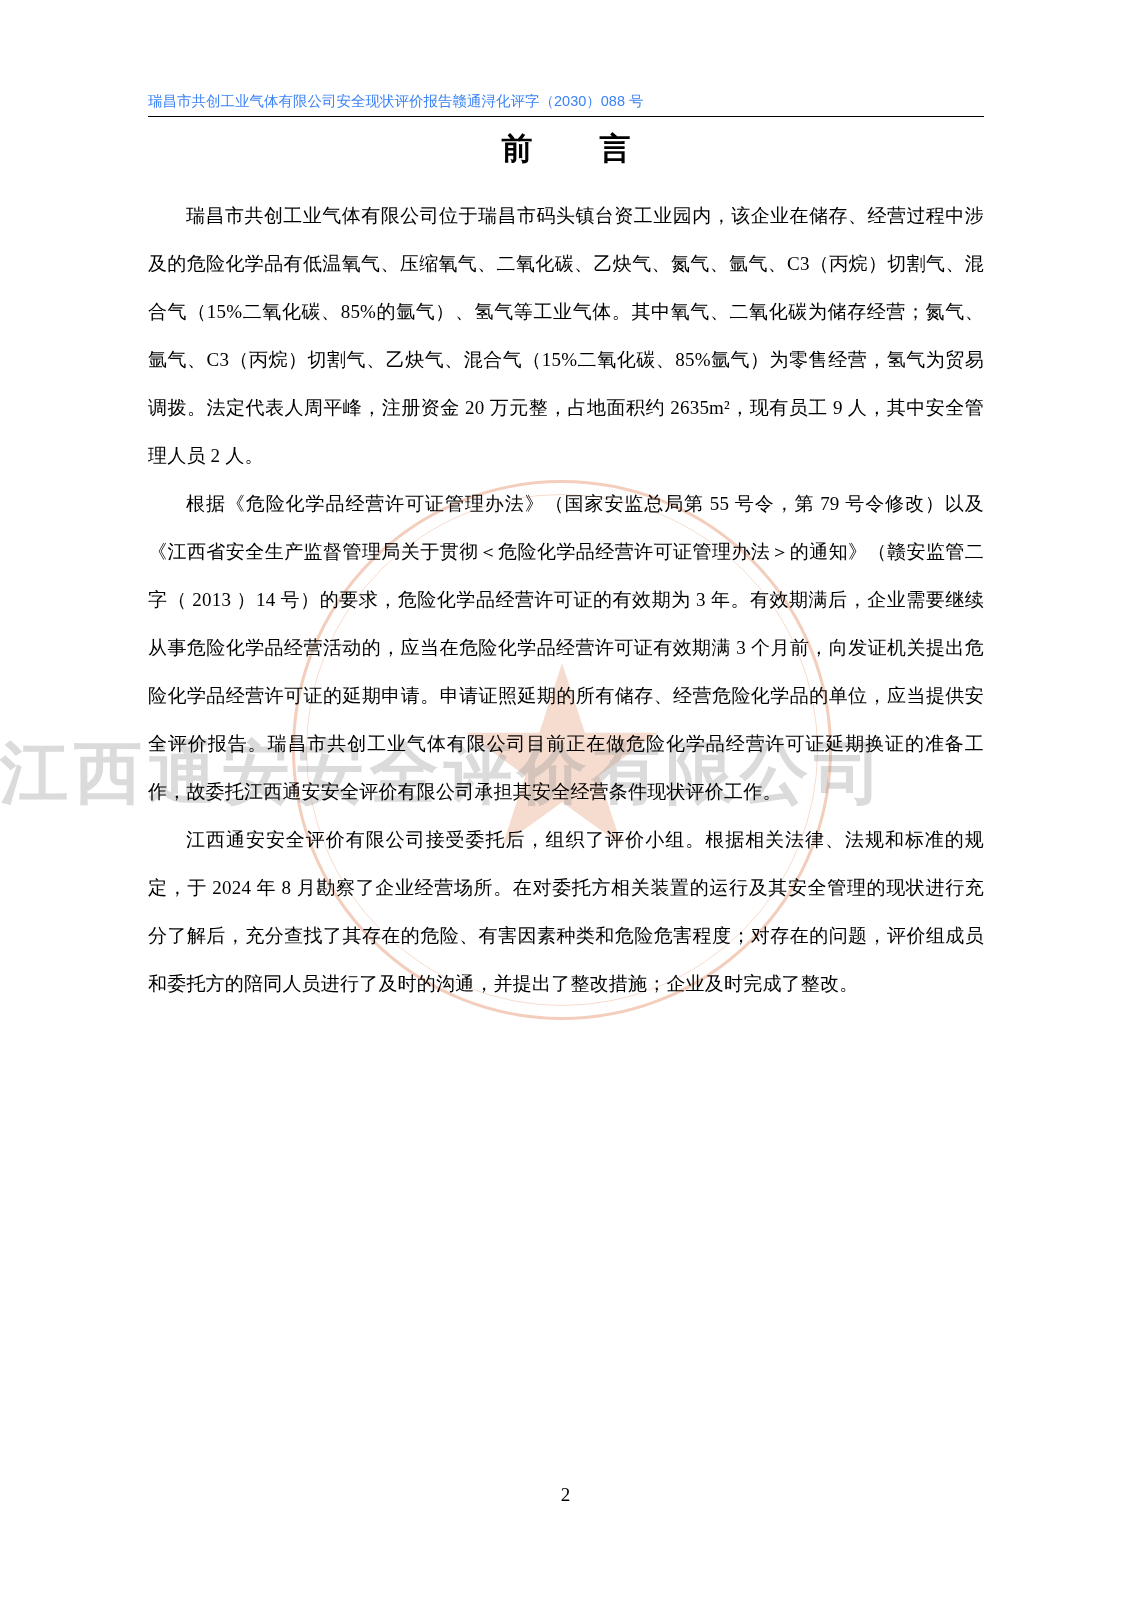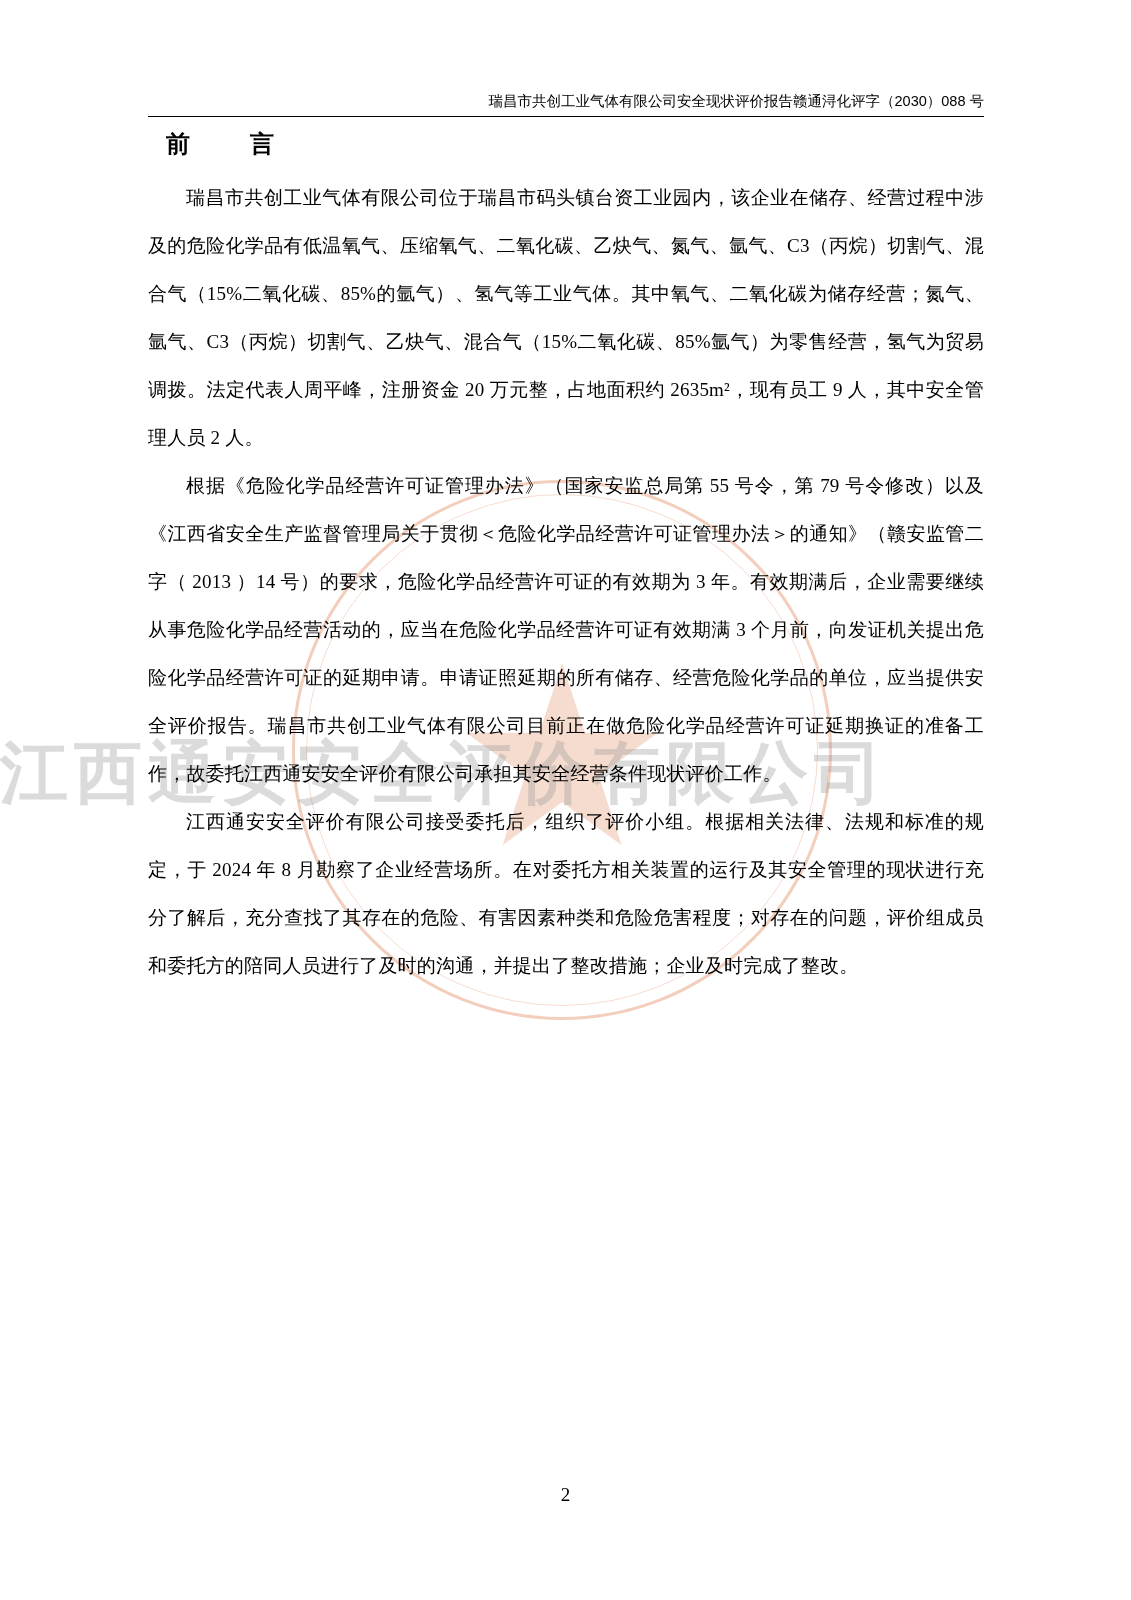--- a/index.html
+++ b/index.html
@@ -69,50 +69,50 @@
     color: rgba(150, 150, 150, 0.34);
     white-space: nowrap;
   }
   
   .header {
     position: absolute;
     left: 148px;
     top: 92px;
     width: 836px;
     display: flex;
-    justify-content: flex-end;
+    justify-content: flex-start;
     align-items: flex-end;
     font-family: "Liberation Sans", sans-serif;
     font-size: 14.5px;
-    color: #000000;
+    color: #3b82f6;
     z-index: 10;
   }
   .header-rule {
     position: absolute;
     left: 148px;
     top: 116px;
     width: 836px;
     height: 1px;
     background: #000;
     z-index: 10;
   }
   
   .content {
     position: absolute;
     left: 148px;
     top: 128px;
     width: 836px;
     z-index: 10;
   }
   .doc-title {
-    text-align: left;
-    font-size: 24px;
+    text-align: center;
+    font-size: 31px;
     font-weight: bold;
     letter-spacing: 18px;
-    margin: 0 0 14px 0;
+    margin: 0 0 22px 0;
     padding-left: 18px;
   }
   p.para {
     margin: 0;
     font-size: 19px;
     line-height: 48px;
     text-align: justify;
     text-justify: inter-ideograph;
     text-indent: 2em;
     letter-spacing: 0.2px;

